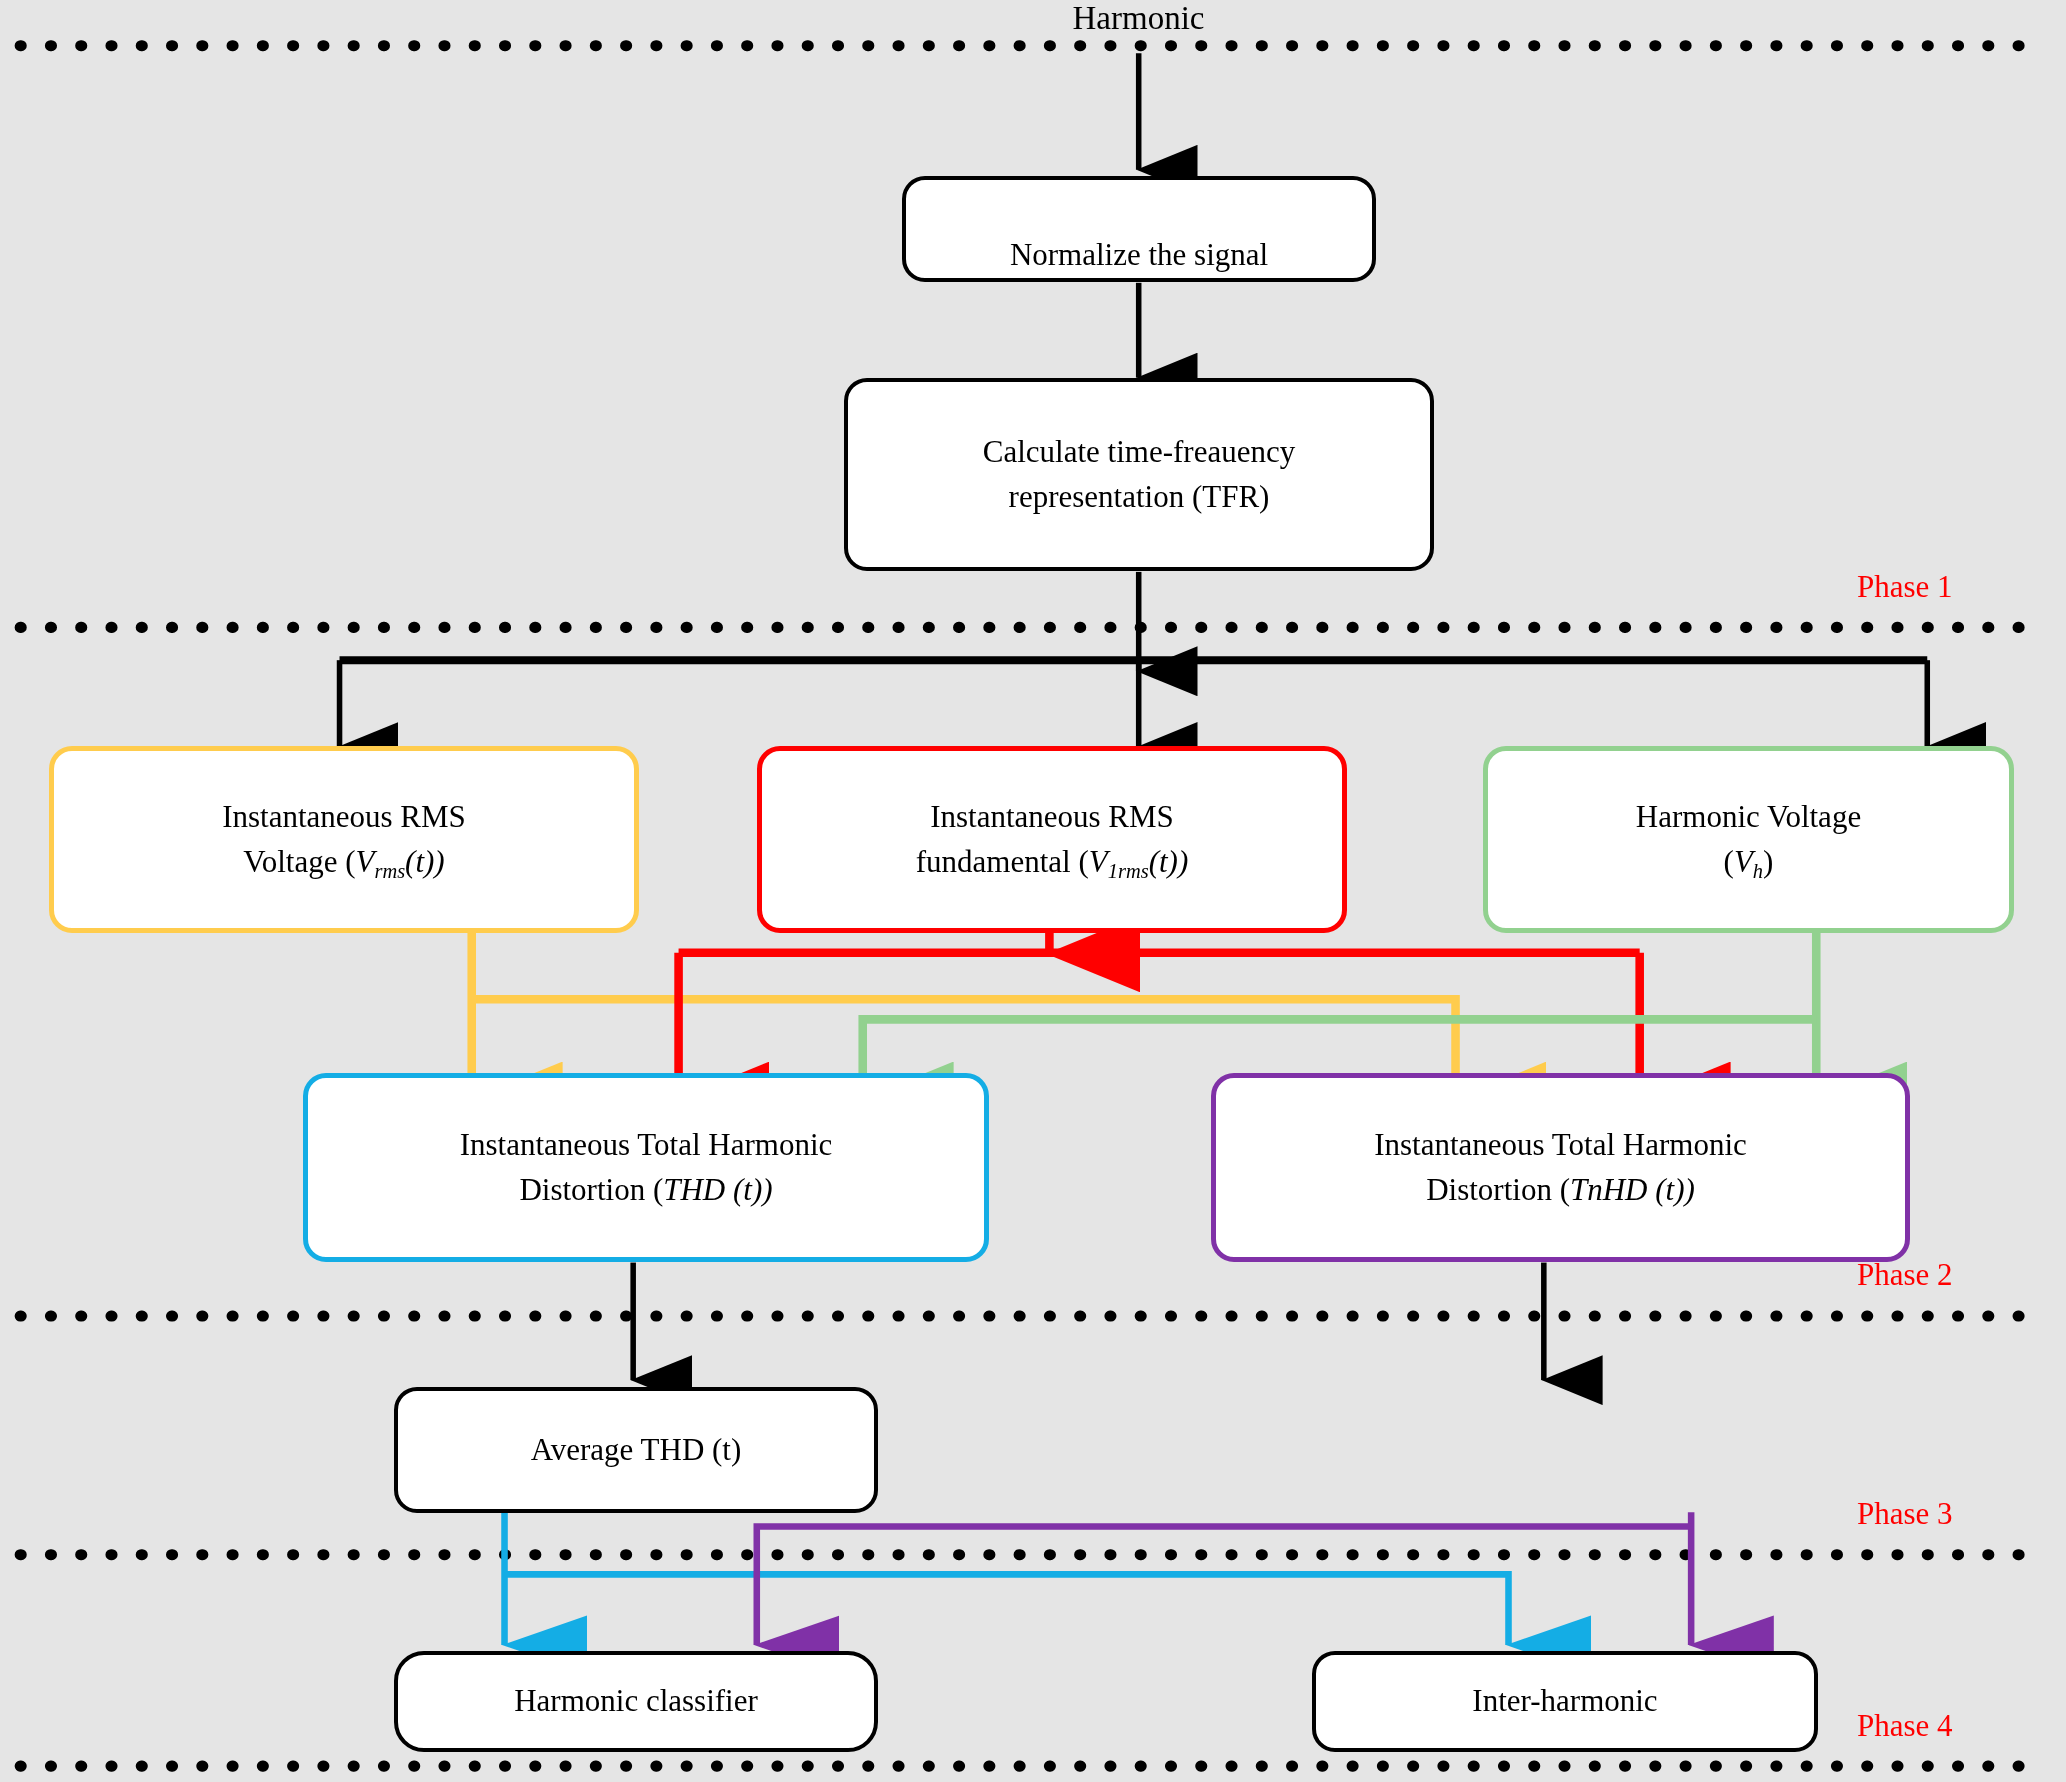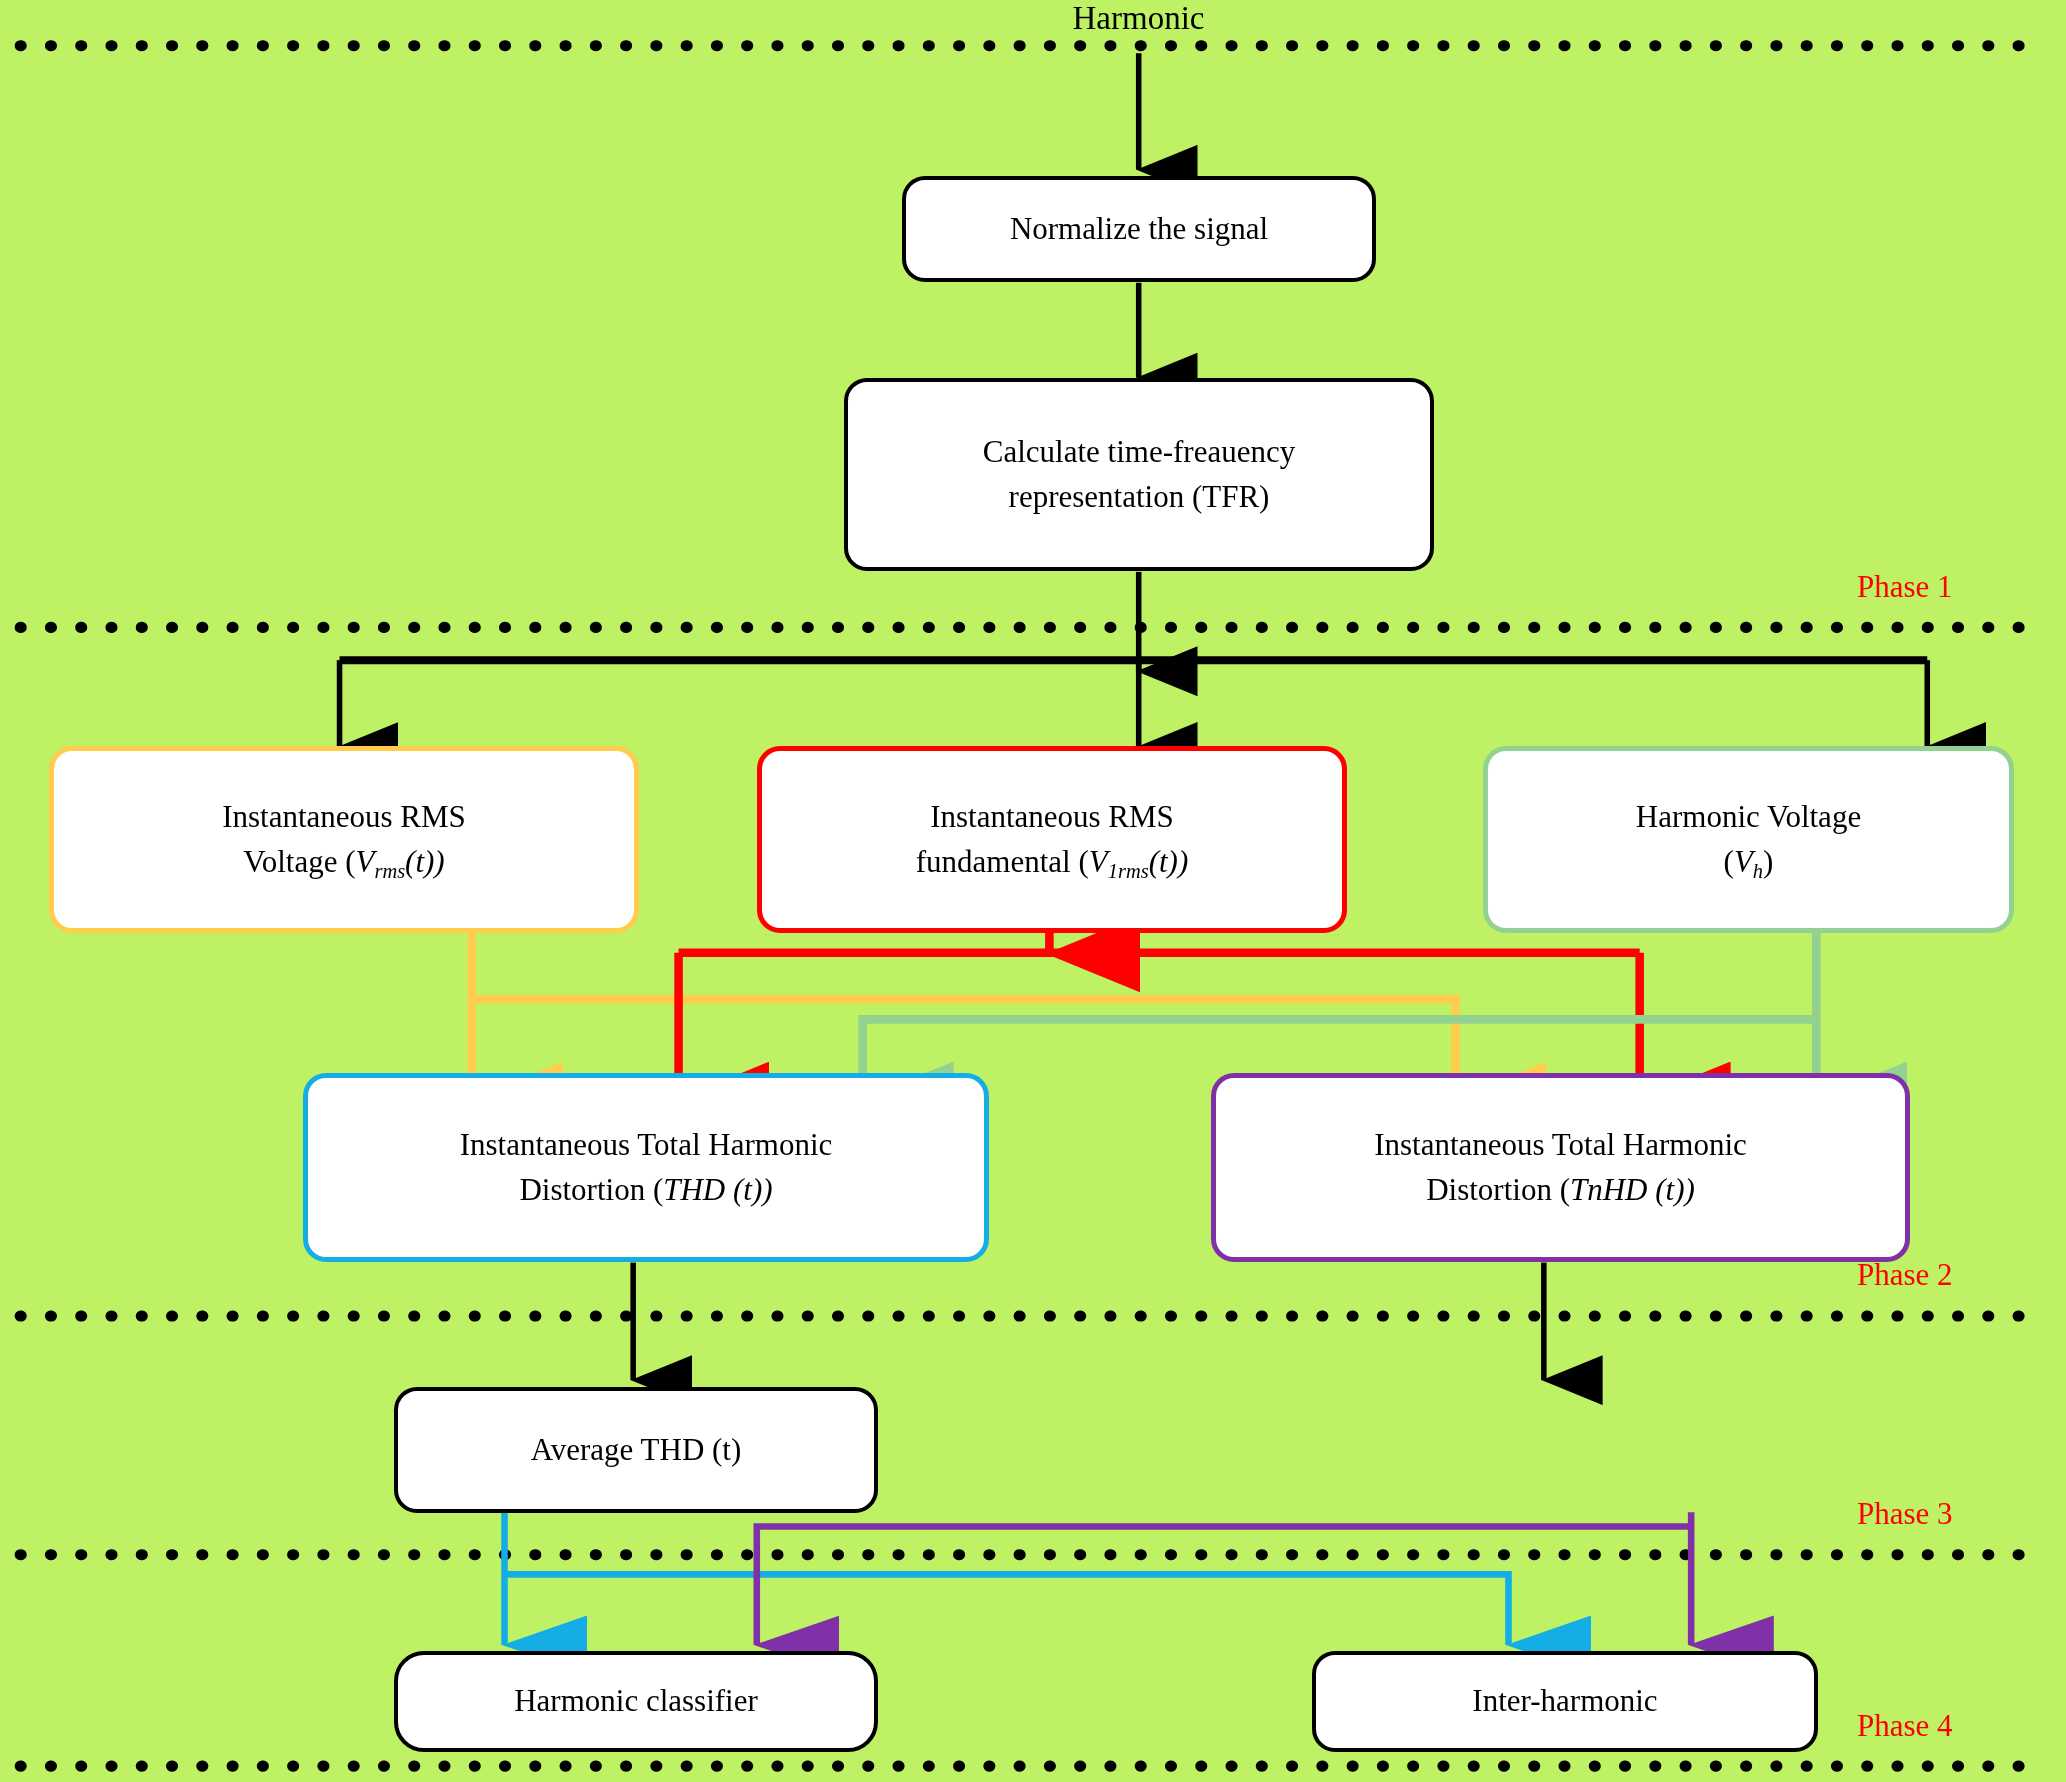--- a/index.html
+++ b/index.html
@@ -1,17 +1,17 @@
 <!DOCTYPE html>
 <html style="font-size:8px"><head>
 <meta charset="utf-8">
 <style>
   html,body{margin:0;padding:0;background:#ffffff;}
   body{font-family:"Liberation Serif","DejaVu Serif",serif;}
-  #stage{position:relative;width:2066px;height:1783px;background:#bef264;overflow:hidden;}
+  #stage{position:relative;width:2066px;height:1783px;background:#e5e5e5;overflow:hidden;}
   #svgLayer{position:absolute;left:0;top:0;width:2066px;height:1783px;}
   .node{position:absolute;box-sizing:border-box;display:flex;align-items:center;
         justify-content:center;text-align:center;background:#fff;
         border-radius:23px;line-height:1.45;color:#000;}
   .node .lbl{display:block;width:100%;padding:0 9px;}
   .node .ln{display:block;}
   .bk{border:4.5px solid #000;}
   .plain{position:absolute;color:#000;text-align:center;}
   .phase{position:absolute;color:#ff0000;white-space:nowrap;font-size:31px;}
   .it{font-style:italic;}
@@ -87,21 +87,21 @@
     <path d="M1000,3120 L2990,3120 L2990,3260" stroke="#14ADE5" stroke-width="13" fill="none" marker-end="url(#ahC)"></path>
 
     <path d="M3352,2997 L3352,3260" stroke="#8031A7" stroke-width="13" fill="none" marker-end="url(#ahP)"></path>
     <path d="M3352,3025 L1500,3025 L1500,3260" stroke="#8031A7" stroke-width="13" fill="none" marker-end="url(#ahP)"></path>
   </svg>
 
   <div class="plain" style="left:987px;top:0px;width:303px;font-size:33px;">
     <span>Harmonic</span>
   </div>
 
-  <div class="node bk" style="left:902px;top:176px;width:474px;height:106px;font-size:31px;">
+  <div class="node bk" style="left:902px;top:176px;width:474px;height:106px;font-size:31px;align-items:flex-end;">
     <span class="lbl">
       <span class="ln">Normalize the signal</span>
     </span>
   </div>
 
   <div class="node bk" style="left:844px;top:378px;width:590px;height:193px;font-size:31px;">
     <span class="lbl">
       <span class="ln">Calculate time-freauency</span>
       <span class="ln">representation (TFR)</span>
     </span>

